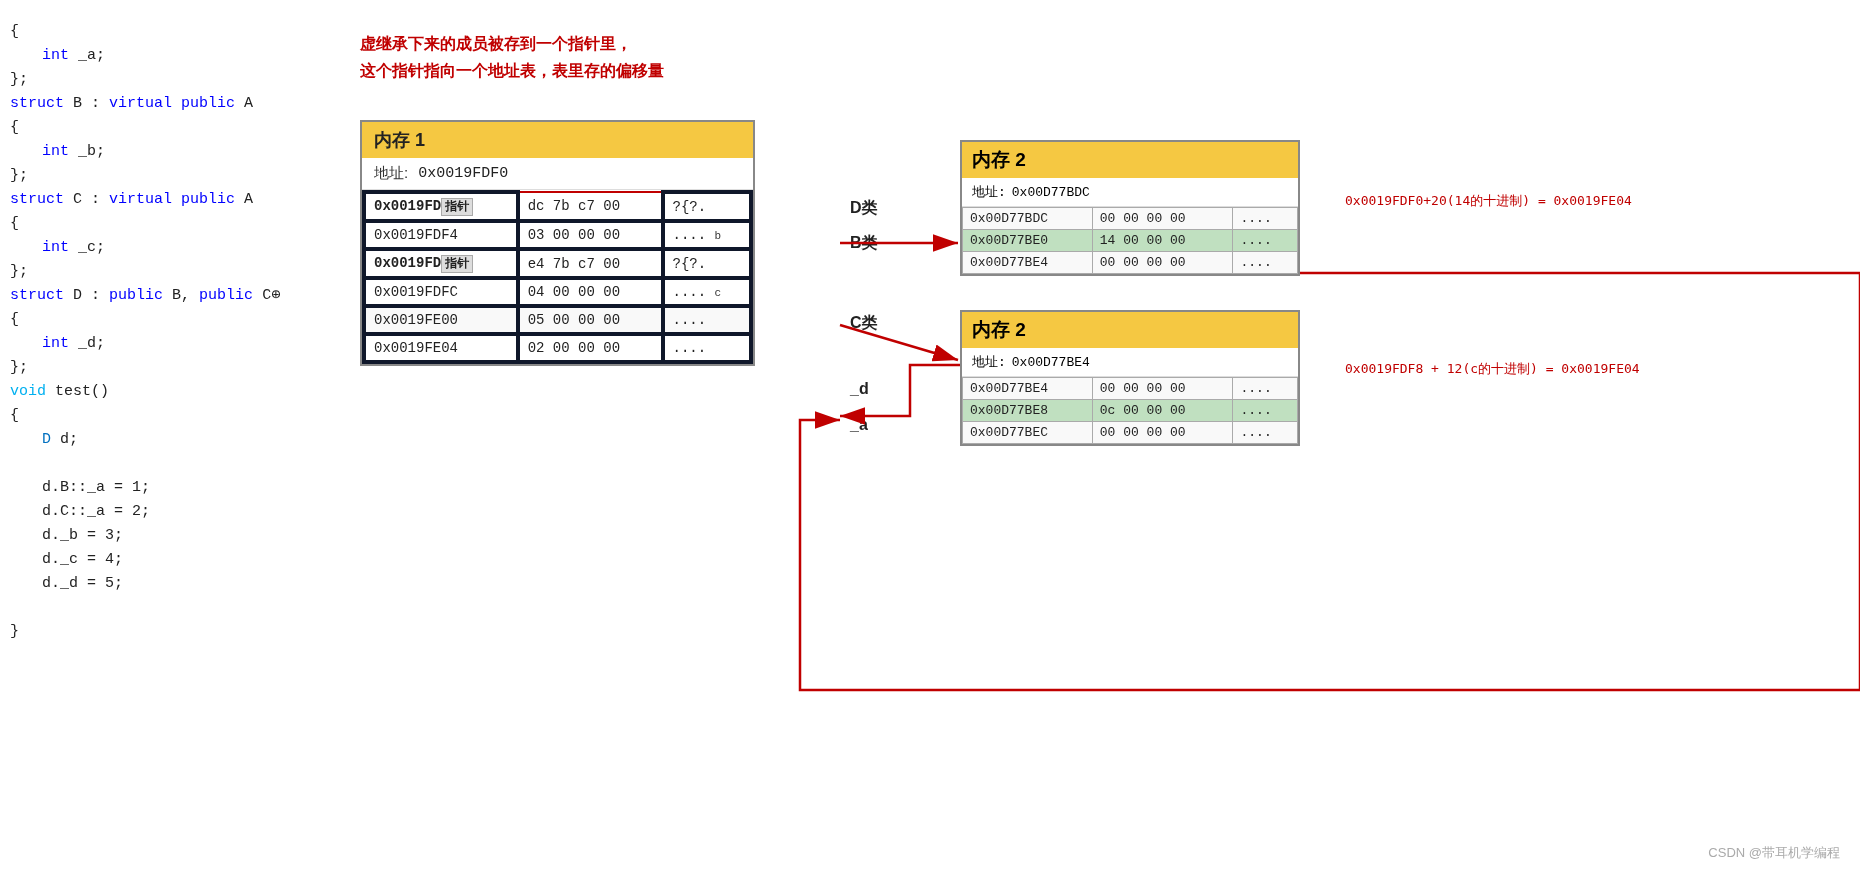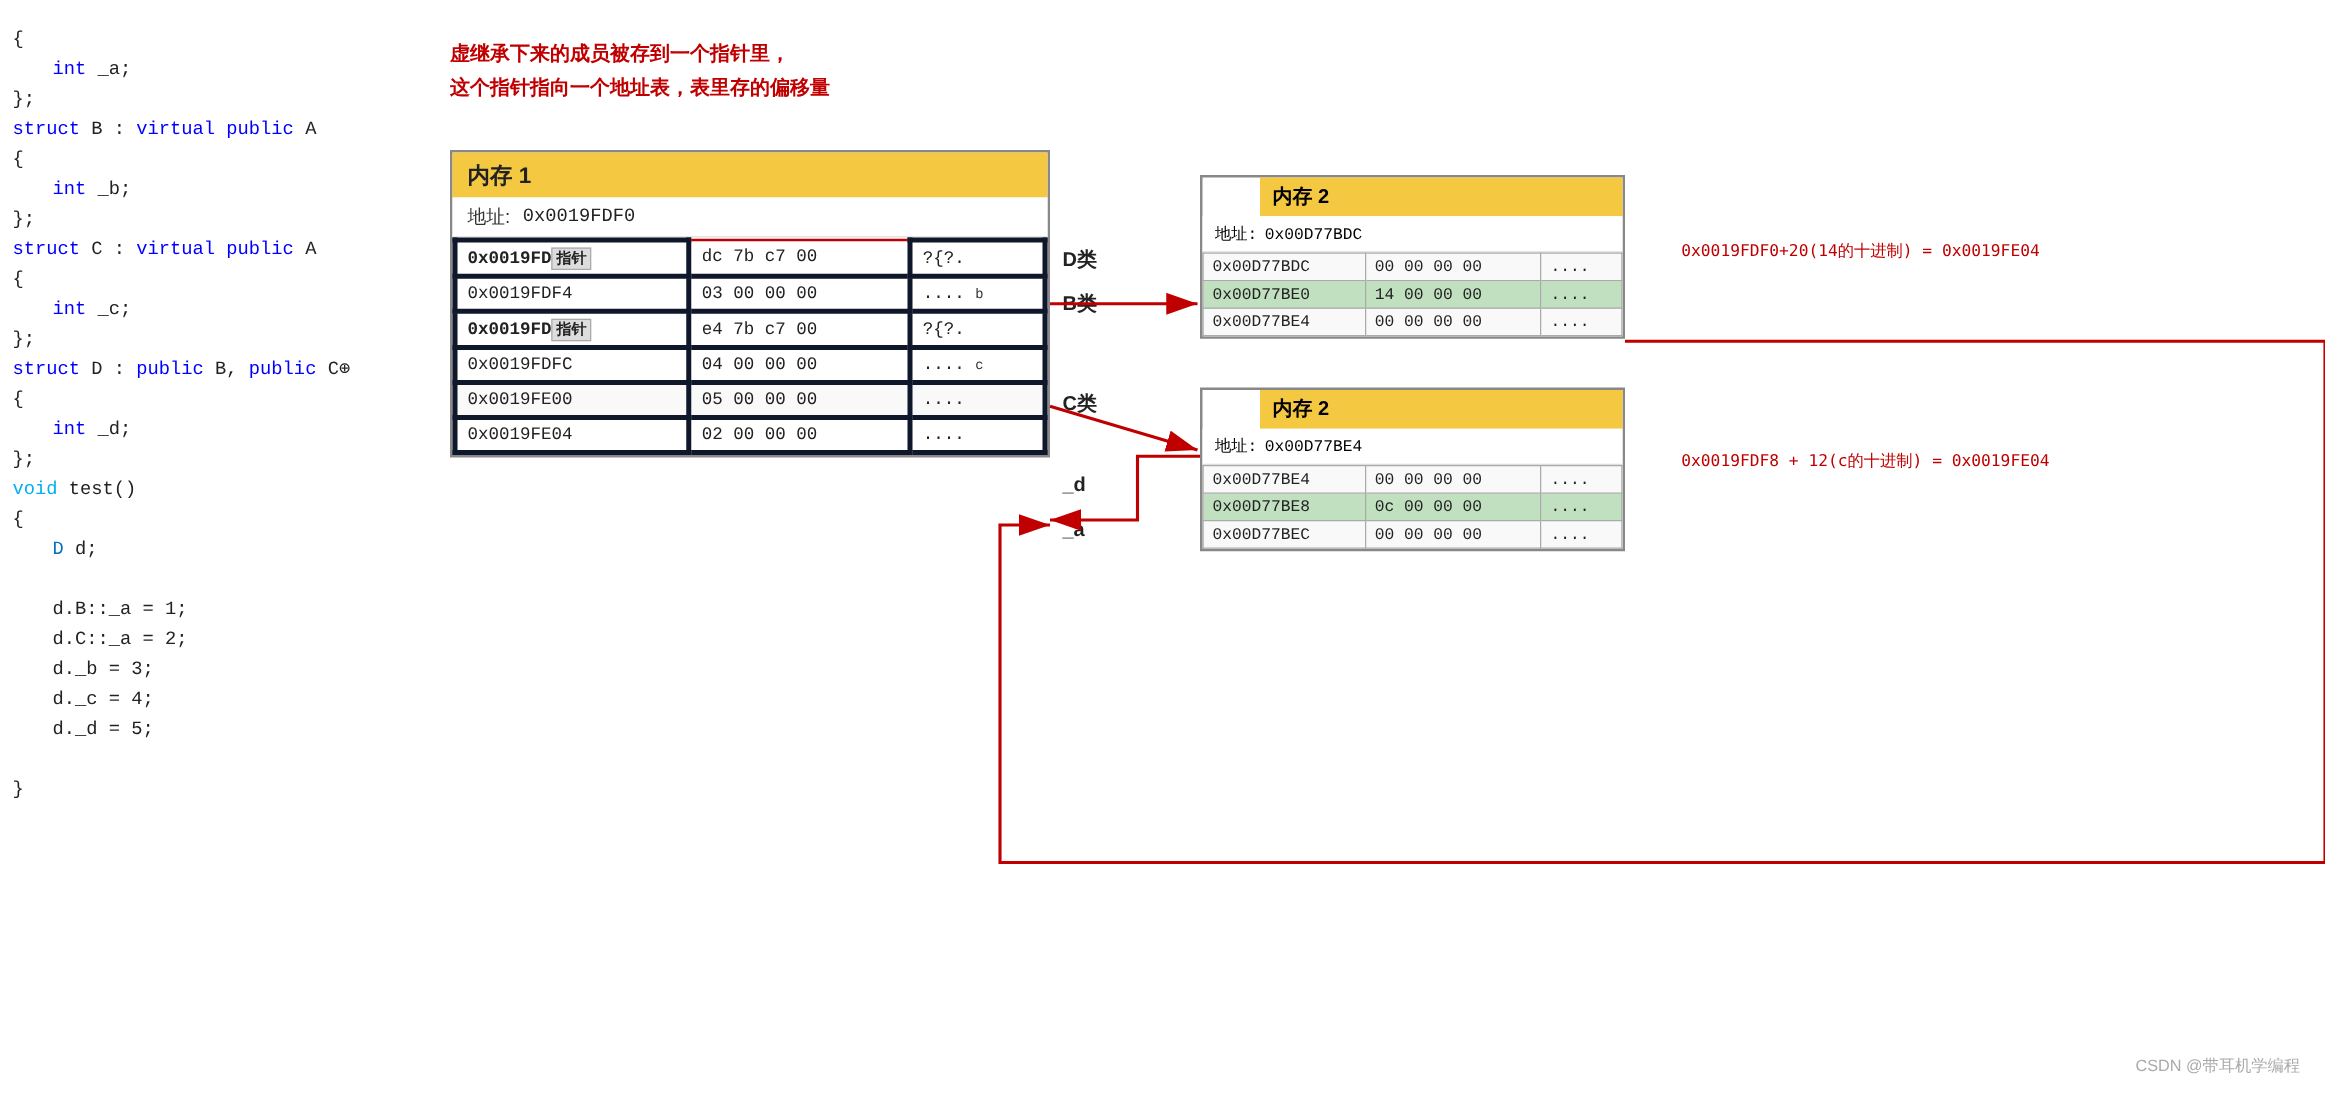--- a/index.html
+++ b/index.html
@@ -42,21 +42,21 @@
       line-height: 1.7;
       font-family: 'Microsoft YaHei', 'SimHei', sans-serif;
       font-weight: bold;
     }
 
     
     .memory-box-1 {
       position: absolute;
       left: 360px;
       top: 120px;
-      width: 480px;
+      width: 395px;
       border: 2px solid #888;
       background: #fff;
     }
     .memory-box-title {
       background: #f5c842;
       padding: 6px 12px;
       font-size: 18px;
       font-family: 'Microsoft YaHei', sans-serif;
       font-weight: bold;
       color: #222;
@@ -122,24 +122,23 @@
       left: 960px;
       top: 310px;
       width: 340px;
       border: 2px solid #888;
       background: #fff;
     }
 
     .mem2-title {
       background: #f5c842;
       padding: 5px 10px;
-      font-size: 16px;
+      font-size: 19px;
       font-family: 'Microsoft YaHei', sans-serif;
       font-weight: bold;
-      margin-left: 46px;
     }
     .mem2-addr-row {
       padding: 5px 10px;
       font-size: 13px;
       background: #fff;
       border-bottom: 1px solid #ddd;
       display: flex;
       align-items: center;
       gap: 6px;
     }

